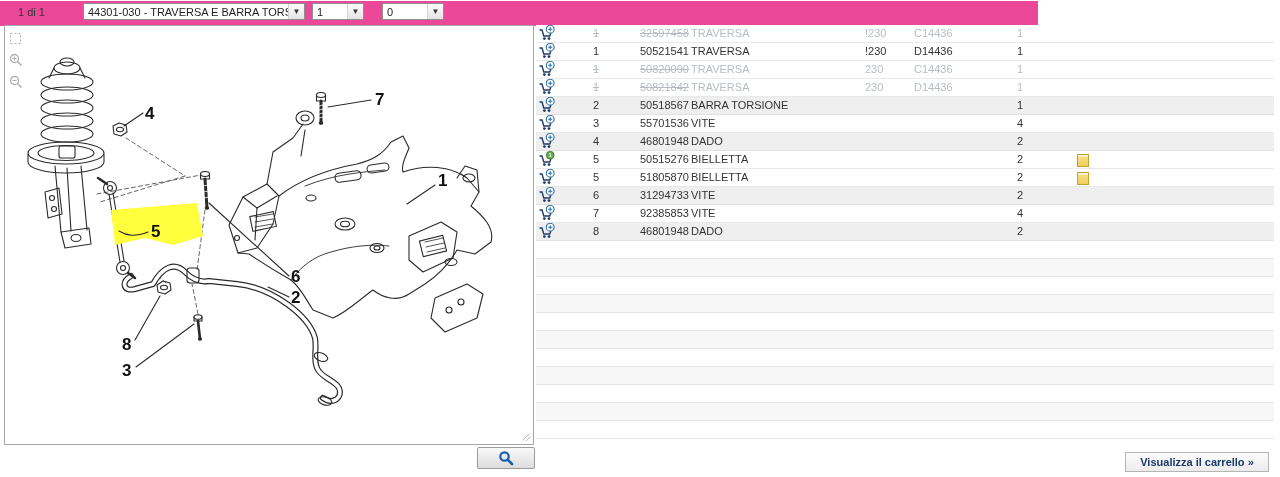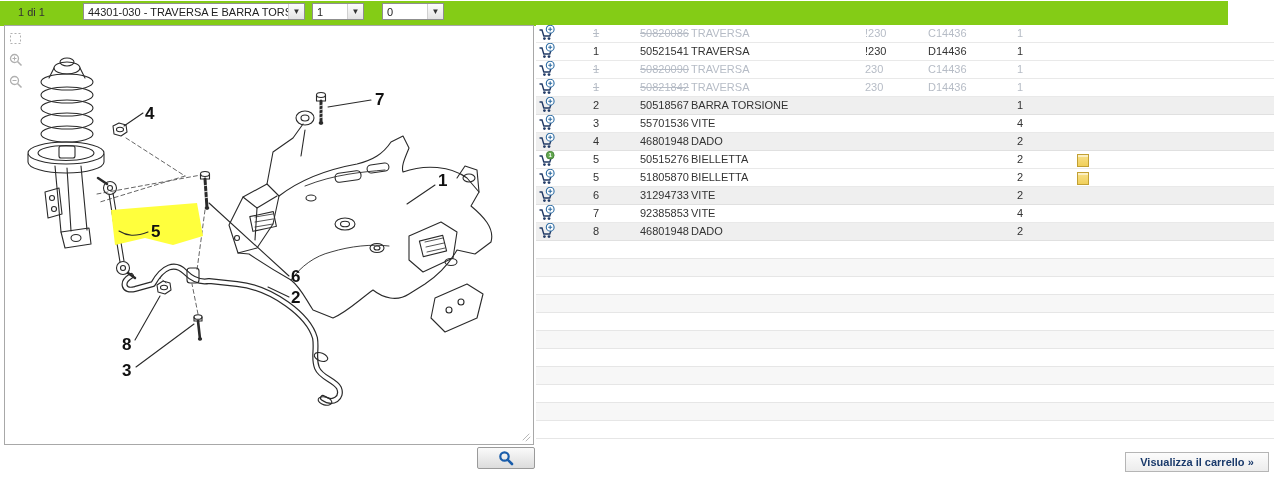--- a/index.html
+++ b/index.html
@@ -1,18 +1,18 @@
 <!DOCTYPE html>
 <html><head>
 <meta charset="utf-8">
 <style>
   html,body{margin:0;padding:0;background:#fff;width:1280px;height:477px;overflow:hidden;
     font-family:"Liberation Sans","DejaVu Sans",sans-serif;}
   
-  #topbar{position:absolute;left:0;top:1px;width:1228px;height:25px;background:#84cc16;}
+  #topbar{position:absolute;left:0;top:1px;width:1038px;height:25px;background:#ec4899;}
   #page-ind{position:absolute;left:18px;top:5px;font-size:11px;color:#333;}
   .dd{position:absolute;top:2px;height:17px;border:1px solid #8f8f8f;background:#fff;
       font-size:11px;color:#222;display:flex;align-items:center;box-sizing:border-box;cursor:default;}
   .dd .val{flex:1;padding:0 4px;white-space:nowrap;overflow:hidden;}
   .dd .arr{width:15px;text-align:center;font-size:8px;color:#333;border-left:1px solid #d0d0d0;
       background:linear-gradient(#fdfdfd,#e4e4e4);align-self:stretch;display:flex;align-items:center;justify-content:center;}
   
   #panel{position:absolute;left:4px;top:25px;width:528px;height:418px;border:1px solid #a8a8a8;background:#fff;}
   #paneltools{position:absolute;left:4px;top:6px;display:flex;flex-direction:column;gap:8px;z-index:5;}
   #paneltools svg{display:block;}
@@ -26,21 +26,21 @@
   .h-cod{left:35px}.h-desc{left:106px}.h-valid{left:329px}.h-modif{left:397px}.h-qta{left:479px}
   .h-note{left:537px}.h-c{left:600px}.h-col{left:636px}.h-r{left:691px}
   .trow{position:relative;height:17px;border-bottom:1px solid #e9e9e9;background:#fff;}
   .trow.shaded{background:#efefef;border-bottom:1px solid #e0e0e0;}
   .trow .cell{position:absolute;top:2px;white-space:nowrap;}
   .cell.cart{left:2px;top:0px;}
   .cell.num{left:57px;}
   .cell.code{left:104px;}
   .cell.desc{left:155px;}
   .cell.valid{left:329px;text-align:center;}
-  .cell.modif{left:392px;}
+  .cell.modif{left:378px;}
   .cell.qta{left:481px;}
   .cell.note{left:541px;top:3px;}
   .muted{color:#b6bcc6;}
   .strike{text-decoration:line-through;}
   .noteicon{display:inline-block;width:10px;height:11px;background:
       linear-gradient(#f8e08a,#f0cf5a);border:1px solid #c2a033;box-shadow:inset 0 2px 0 rgba(255,255,255,.5);}
   .fill{height:17px;border-bottom:1px solid #e6e6e6;background:#fff;}
   .fill.shaded{background:#f7f7f7;}
   #cartbtn{position:absolute;left:1125px;top:452px;width:142px;height:18px;border:1px solid #b5b5b5;
       background:linear-gradient(#fcfcfc,#ececec);color:#1a3a6b;font-weight:bold;font-size:11px;
@@ -250,21 +250,21 @@
   <div id="rows">
       <div class="trow">
         <span class="cell cart"><svg width="17" height="16" viewBox="0 0 17 16">
     <path d="M1.5 5 H4 L5.8 11 H11.8 L13.2 6.8" fill="none" stroke="#223b66" stroke-width="1.4"></path>
     <circle cx="6.4" cy="13.6" r="1.4" fill="#223b66"></circle>
             <circle cx="11" cy="13.6" r="1.4" fill="#223b66"></circle>
     <circle cx="12.2" cy="4.2" r="3.9" fill="#fff" stroke="#2e6da4" stroke-width="1.1"></circle>
        <path d="M12.2 2.2 V6.2 M10.2 4.2 H14.2" stroke="#2e6da4" stroke-width="1.1"></path>
           </svg></span>
         <span class="cell num muted strike">1</span>
-        <span class="cell code muted strike">50820086</span>
+        <span class="cell code muted strike">32597458</span>
         <span class="cell desc muted">TRAVERSA</span>
         <span class="cell valid muted">!230</span>
         <span class="cell modif muted">C14436</span>
         <span class="cell qta muted">1</span>
       </div>
       <div class="trow">
         <span class="cell cart"><svg width="17" height="16" viewBox="0 0 17 16">
     <path d="M1.5 5 H4 L5.8 11 H11.8 L13.2 6.8" fill="none" stroke="#223b66" stroke-width="1.4"></path>
     <circle cx="6.4" cy="13.6" r="1.4" fill="#223b66"></circle>
             <circle cx="11" cy="13.6" r="1.4" fill="#223b66"></circle>

